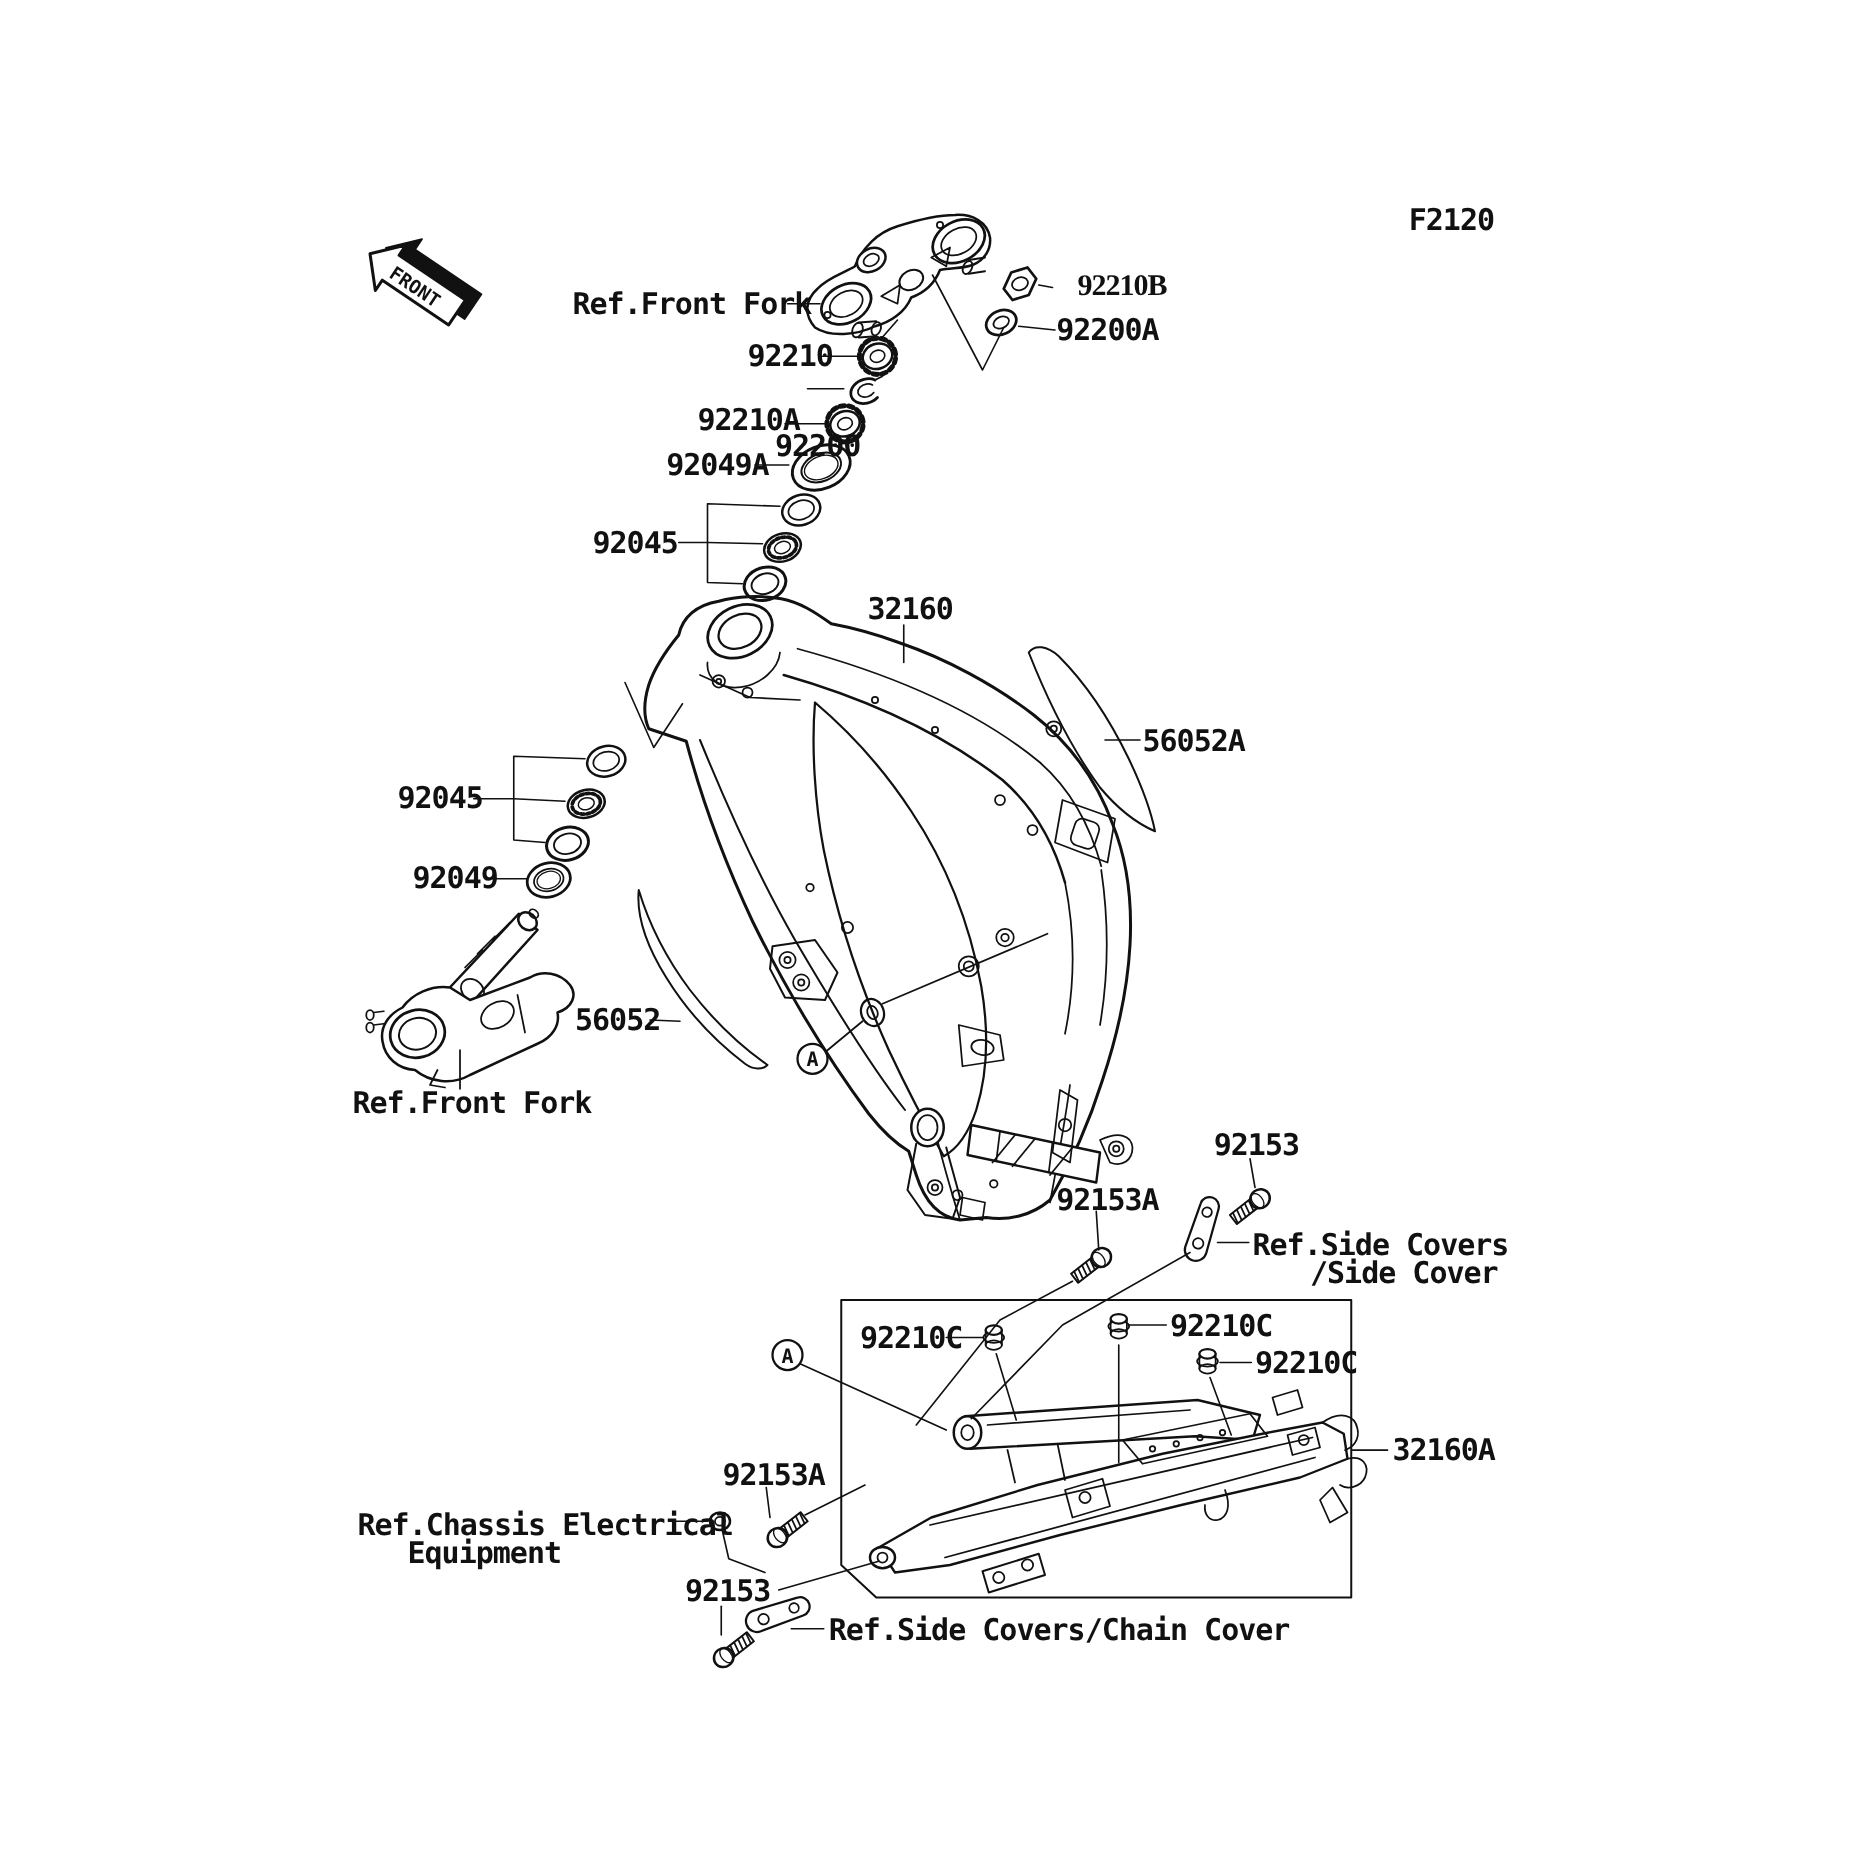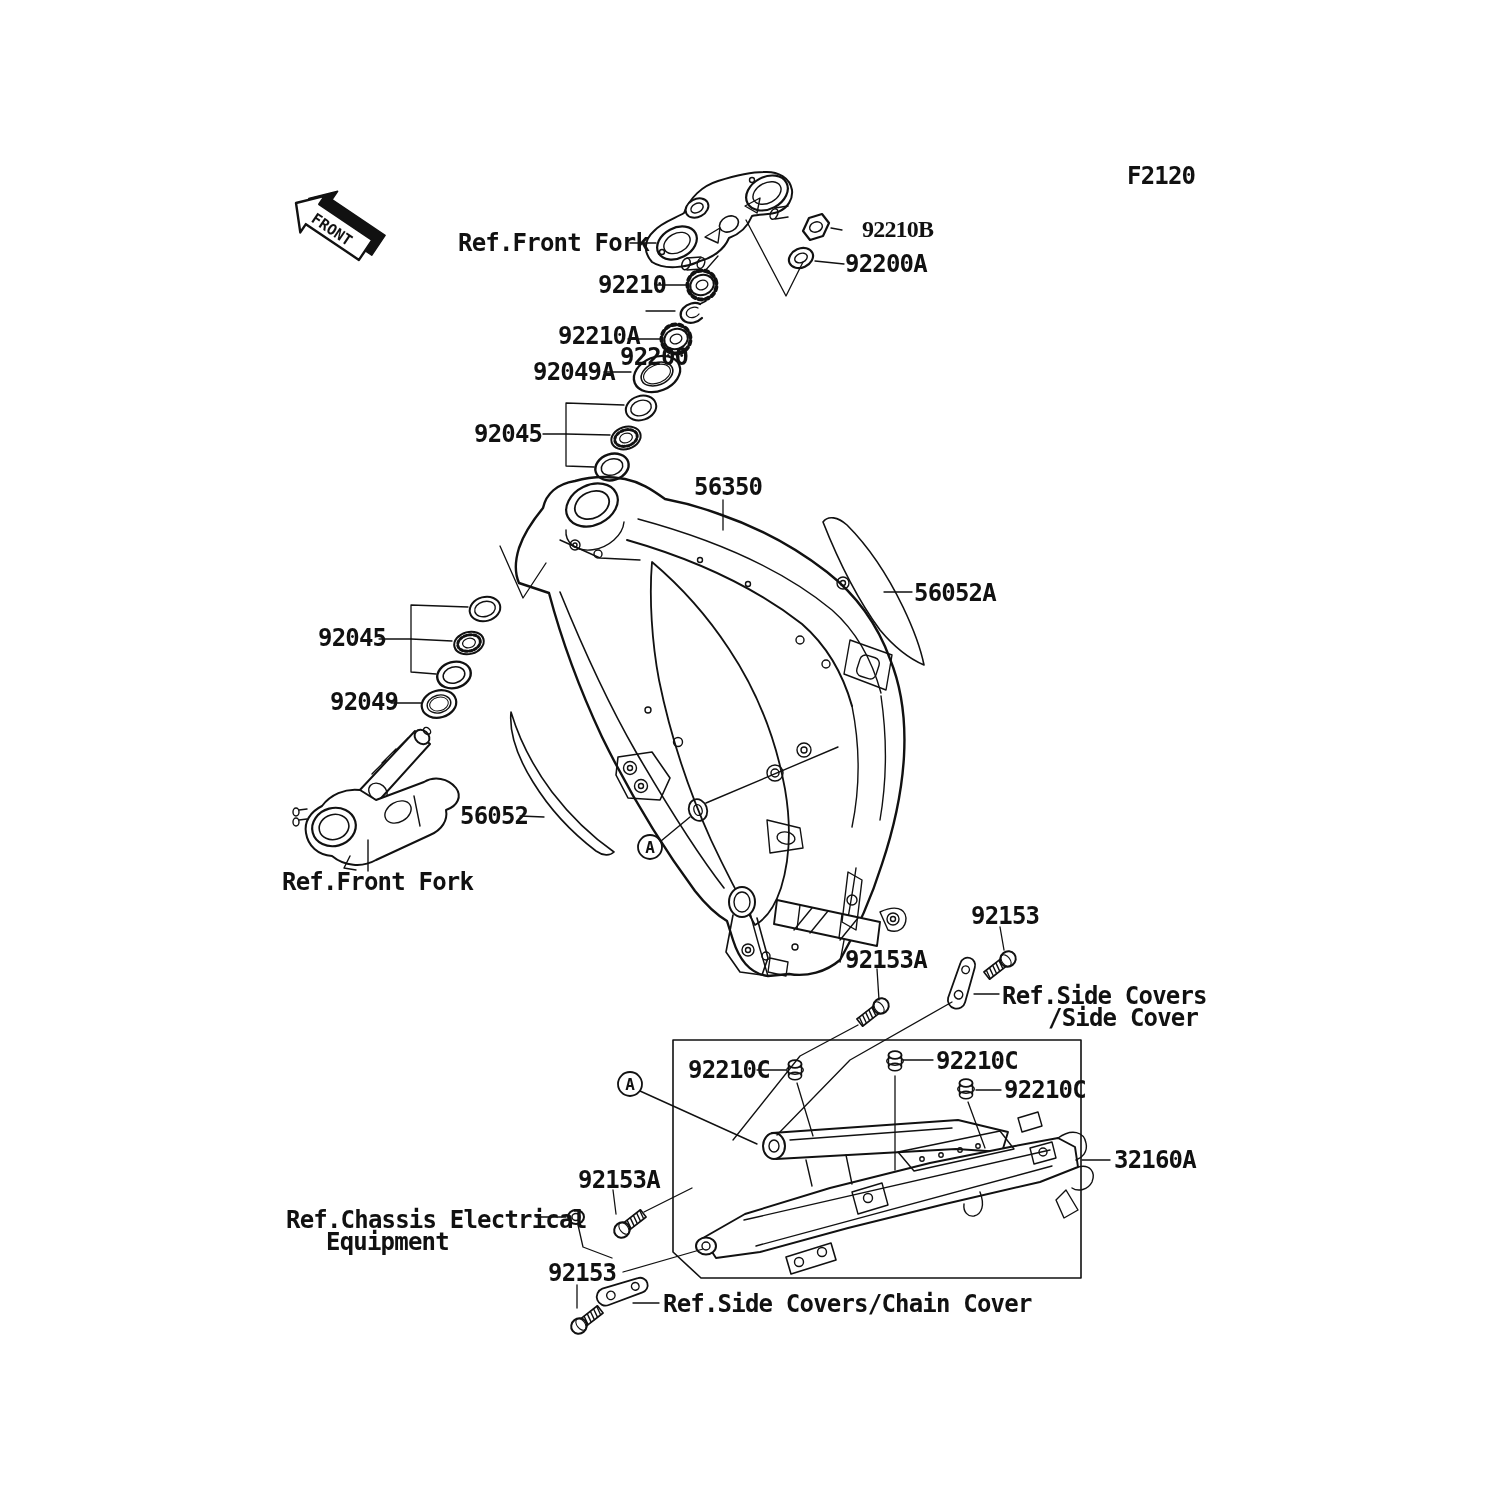--- a/index.html
+++ b/index.html
@@ -364,21 +364,21 @@
 
 <div class="lbl" style="left:1127px;top:164px;">F2120</div>
 <div class="lbl" style="left:458px;top:231px;">Ref.Front Fork</div>
 <div class="lbl" style="left:862px;top:217px;font-family:Liberation Serif, serif;">92210B</div>
 <div class="lbl" style="left:845px;top:252px;">92200A</div>
 <div class="lbl" style="left:598px;top:273px;text-align:right;">92210</div>
 <div class="lbl" style="left:620px;top:301px;margin-top:44px;">92200</div>
 <div class="lbl" style="left:558px;top:324px;">92210A</div>
 <div class="lbl" style="left:533px;top:360px;">92049A</div>
 <div class="lbl" style="left:474px;top:422px;">92045</div>
-<div class="lbl" style="left:694px;top:475px;">56350</div>
+<div class="lbl" style="left:694px;top:475px;">32160</div>
 <div class="lbl" style="left:914px;top:581px;">56052A</div>
 <div class="lbl" style="left:318px;top:626px;">92045</div>
 <div class="lbl" style="left:330px;top:690px;">92049</div>
 <div class="lbl" style="left:460px;top:804px;">56052</div>
 <div class="lbl" style="left:282px;top:870px;">Ref.Front Fork</div>
 <div class="lbl" style="left:971px;top:904px;">92153</div>
 <div class="lbl" style="left:845px;top:948px;">92153A</div>
 <div class="lbl" style="left:1002px;top:984px;">Ref.Side Covers</div>
 <div class="lbl" style="left:1048px;top:1006px;">/Side Cover</div>
 <div class="lbl" style="left:688px;top:1058px;">92210C</div>

